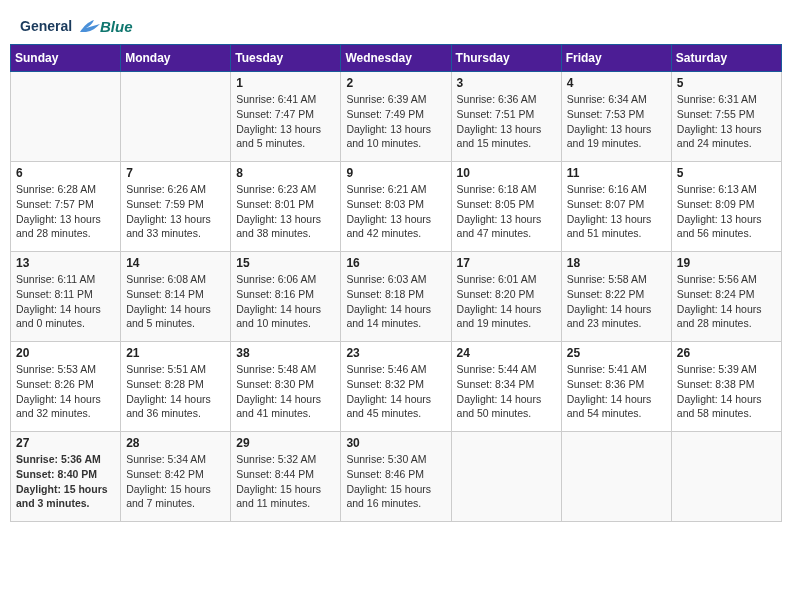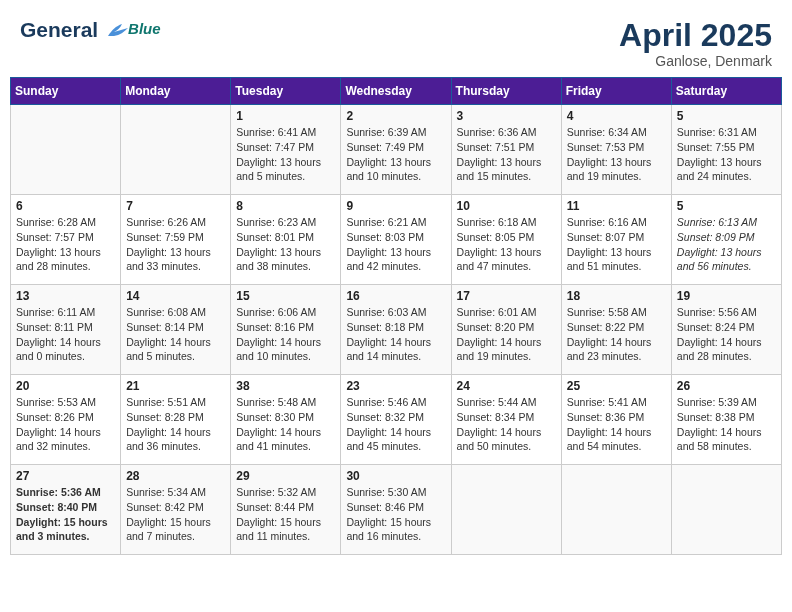--- a/index.html
+++ b/index.html
@@ -80,35 +80,31 @@
       background: #f9f9f9;
     }
   </style>
 </head>
 <body>
 
 <div class="header">
   <div class="logo">
     <div>
       <div style="display:flex;align-items:center;">
-        <div style="font-size:21px;font-weight:bold;color:#1a3a5c;line-height:1.15;">
+        <div style="font-size:14px;font-weight:bold;color:#1a3a5c;line-height:1.15;">
           <span>General</span>
           <svg width="22" height="18" viewBox="0 0 22 18" style="display:inline-block;vertical-align:middle;margin-left:2px;">
             <path d="M2 14 C6 8, 10 4, 16 2 C14 6, 12 8, 8 10 L22 6 C18 10, 14 13, 8 14 Z" fill="#4a90d9"></path>
           </svg>
         </div>
         <div style="font-size:15px;font-weight:bold;color:#0f766e;line-height:1.15;margin-top:-2px;font-style:italic;">
           <span>Blue</span>
         </div>
       </div>
     </div>
-  </div>
-  <div class="title-area">
-    <div class="month-year">April 2025</div>
-    <div class="location">Ganlose, Denmark</div>
   </div>
 </div>
 
 <table class="calendar">
   <thead>
     <tr>
     <th>Sunday</th>
         <th>Monday</th>
         <th>Tuesday</th>
         <th>Wednesday</th>
@@ -184,21 +180,21 @@
 Daylight: 13 hours and 47 minutes.</div>
         </td>
         <td>
           <span class="day-number">11</span>
           <div class="day-info" style="white-space: pre-line;">Sunrise: 6:16 AM
 Sunset: 8:07 PM
 Daylight: 13 hours and 51 minutes.</div>
         </td>
         <td>
           <span class="day-number">5</span>
-          <div class="day-info" style="white-space: pre-line; font-style: italic;">Sunrise: 6:13 AM
+          <div class="day-info" style="white-space: pre-line;">Sunrise: 6:13 AM
 Sunset: 8:09 PM
 Daylight: 13 hours and 56 minutes.</div>
         </td>
       </tr>
       <tr>
         <td>
           <span class="day-number">13</span>
           <div class="day-info" style="white-space: pre-line;">Sunrise: 6:11 AM
 Sunset: 8:11 PM
 Daylight: 14 hours and 0 minutes.</div>

